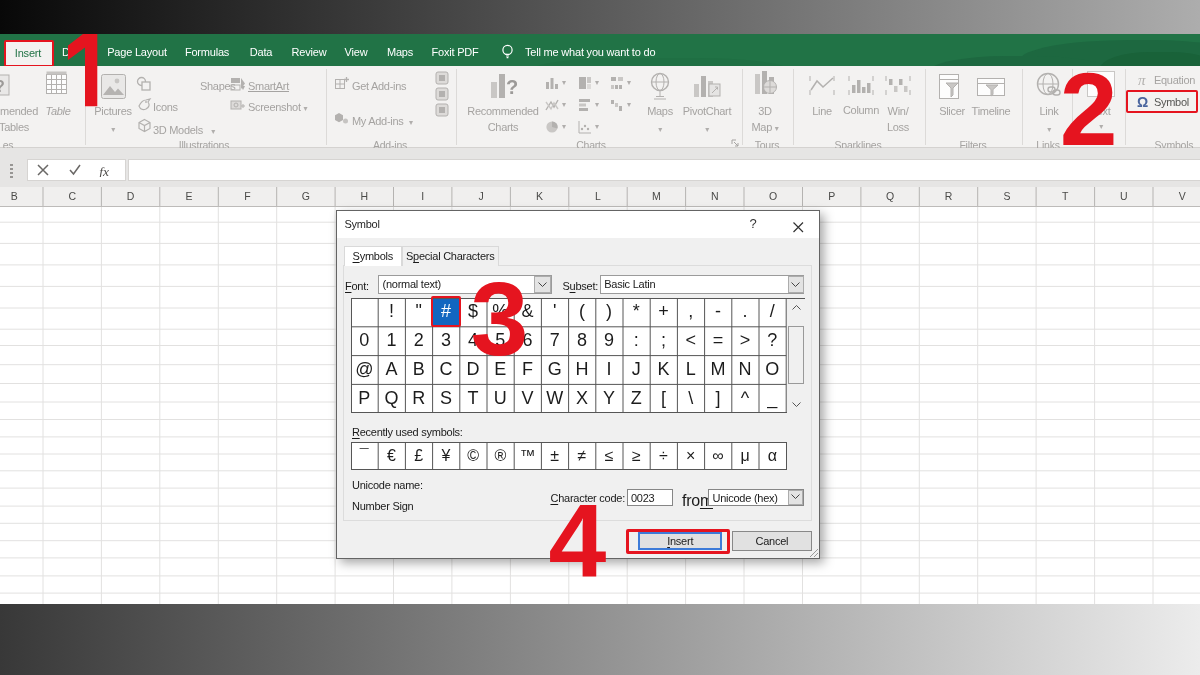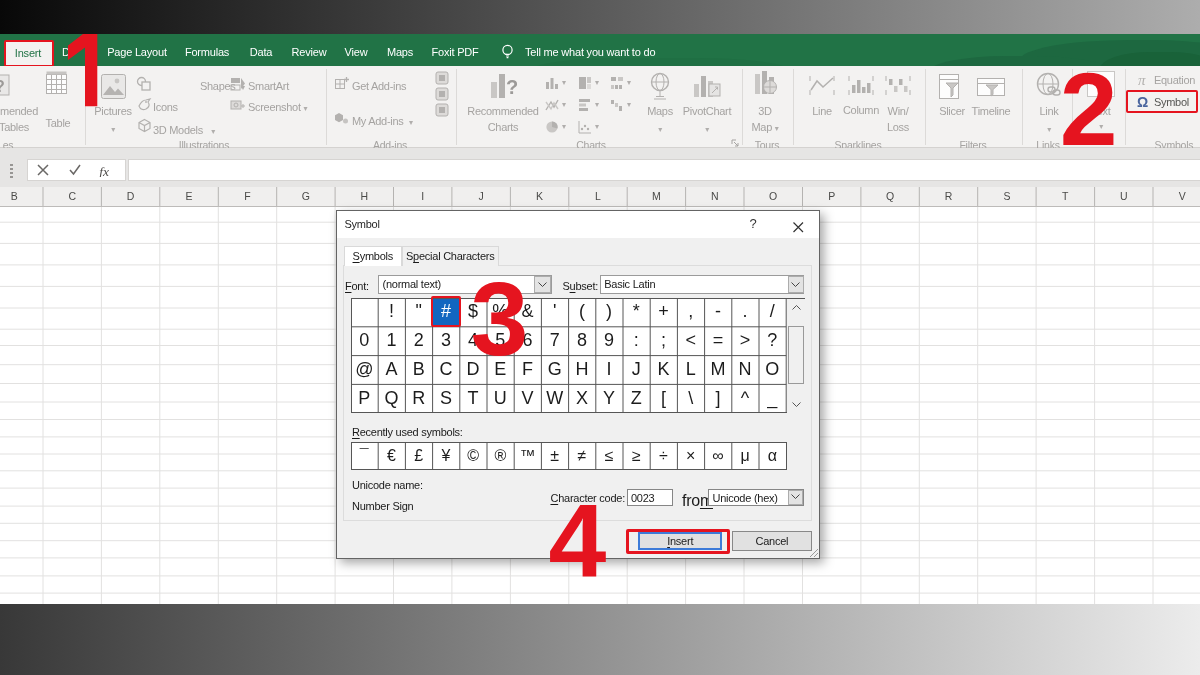--- a/index.html
+++ b/index.html
@@ -63,21 +63,21 @@
       <rect x="1" y="3" width="16" height="20" fill="#e9e8e7" stroke="#b3b1af"></rect>
       <text x="8" y="20" font-size="16" fill="#9c9a98" font-weight="bold" text-anchor="middle">?</text>
     </svg>
 <div class="ab rlab" style="left:19px;top:105px;transform:translateX(-50%);">mended</div>
 <div class="ab rlab" style="left:14px;top:121px;transform:translateX(-50%);">Tables</div>
 <svg class="ab" style="left:45px;top:70px" width="23" height="28" viewBox="0 0 23 28">
       <rect x="1.5" y="4.5" width="20" height="19" fill="#fdfdfd" stroke="#b3b1af"></rect>
       <path d="M1.5 9.5 h20 M1.5 14.5 h20 M1.5 19.5 h20 M6.5 4.5 v19 M11.5 4.5 v19 M16.5 4.5 v19" stroke="#b3b1af" fill="none"></path>
       <rect x="1.5" y="1.5" width="20" height="3" fill="#c6c4c2"></rect>
     </svg>
-<div class="ab rlab" style="left:58px;top:117px;transform:translateX(-50%);">Table</div>
+<div class="ab rlab" style="left:58px;top:105px;transform:translateX(-50%);font-style:italic;">Table</div>
 <svg class="ab" style="left:100px;top:73px" width="27" height="28" viewBox="0 0 27 28">
       <rect x="1.5" y="1.5" width="24" height="24" rx="2" fill="#e9e8e7" stroke="#b3b1af"></rect>
       <circle cx="17" cy="8" r="2.4" fill="#c8c6c4"></circle>
       <path d="M3 22 l7-9 5 6 3-3.5 6 6.5z" fill="#b5b3b1"></path>
     </svg>
 <div class="ab rlab" style="left:113px;top:105px;transform:translateX(-50%);">Pictures</div>
 <div class="ab rlab" style="left:113px;top:122px;transform:translateX(-50%);"><span class="chev">▾</span></div>
 <svg class="ab" style="left:136px;top:76px" width="16" height="16" viewBox="0 0 16 16">
       <circle cx="5.5" cy="5.5" r="4" fill="none" stroke="#b3b1af" stroke-width="1.3"></circle>
       <rect x="6" y="6" width="8" height="8" fill="#f3f2f1" stroke="#b3b1af" stroke-width="1.3"></rect>
@@ -90,21 +90,21 @@
 <div class="ab rlab" style="left:153px;top:101px;">Icons</div>
 <svg class="ab" style="left:137px;top:118px" width="15" height="15" viewBox="0 0 15 15">
       <path d="M7.5 1.5 13 4.5 13 10.5 7.5 13.5 2 10.5 2 4.5z M2 4.5 7.5 7.5 13 4.5 M7.5 7.5 V13.5" fill="none" stroke="#b3b1af" stroke-width="1.2"></path>
     </svg>
 <div class="ab rlab" style="left:153px;top:124px;">3D Models&nbsp;&nbsp;&nbsp;<span class="chev">▾</span></div>
 <svg class="ab" style="left:230px;top:76px" width="16" height="15" viewBox="0 0 16 15">
       <rect x="1" y="2" width="9" height="5" fill="#b3b1af"></rect>
       <rect x="1" y="9" width="9" height="5" fill="none" stroke="#b3b1af"></rect>
       <path d="M11 2 l4 5.5 -4 5.5z" fill="#b3b1af"></path>
     </svg>
-<div class="ab rlab" style="left:248px;top:80px;">SmartArt</div>
+<div class="ab rlab" style="left:248px;top:80px;text-decoration:underline;">SmartArt</div>
 <svg class="ab" style="left:230px;top:97px" width="16" height="15" viewBox="0 0 16 15">
       <rect x="1" y="4" width="10" height="8" fill="#dddbd9" stroke="#b3b1af"></rect>
       <circle cx="6" cy="8" r="2" fill="none" stroke="#b3b1af"></circle>
       <path d="M11 9 h4 M13 7 v4" stroke="#b3b1af" fill="none"></path>
     </svg>
 <div class="ab rlab" style="left:248px;top:101px;">Screenshot&nbsp;<span class="chev">▾</span></div>
 <svg class="ab" style="left:334px;top:76px" width="15" height="15" viewBox="0 0 15 15">
       <rect x="1.5" y="3.5" width="9" height="9" fill="none" stroke="#b3b1af"></rect>
       <path d="M1.5 8 h9 M6 3.5 v9" stroke="#b3b1af"></path>
       <path d="M12.5 1 v5 M10 3.5 h5" stroke="#b3b1af" stroke-width="1.3"></path>

